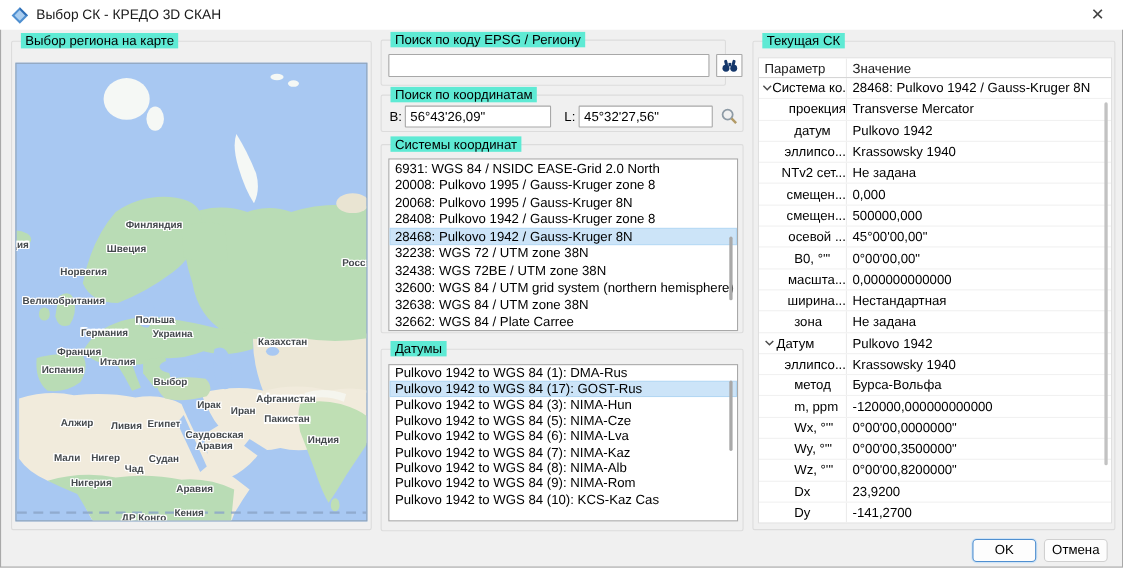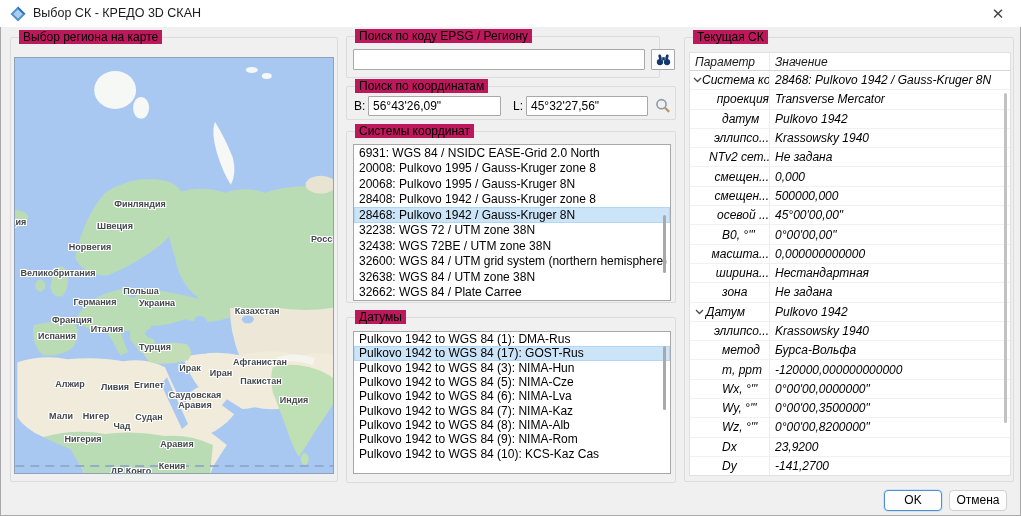--- a/index.html
+++ b/index.html
@@ -9,21 +9,21 @@
 
   
   .titlebar { position:absolute; left:0; top:0; width:1021px; height:27px; background:#ffffff; }
   .title-icon { position:absolute; left:10px; top:6px; width:16px; height:16px; }
   .title-text { position:absolute; left:33px; top:6px; font-size:12.5px; color:#1a1a1a; }
   .close-btn { position:absolute; right:12px; top:4px; width:22px; height:20px;
                font-size:15px; color:#444; text-align:center; line-height:20px; cursor:pointer; }
 
   
   .groupbox { position:absolute; border:1px solid #dcdcdc; border-radius:2px; }
-  .gb-label { position:absolute; top:-8px; left:8px; background:#be185d; padding:0 4px;
+  .gb-label { position:absolute; top:-8px; left:8px; background:#5eead4; padding:0 4px;
               font-size:12px; color:#000; white-space:nowrap; }
 
   .gb-map     { left:10px;  top:37px;  width:328px; height:445px; }
   .gb-epsg    { left:346px; top:36px;  width:314px; height:42px; }
   .gb-coords  { left:346px; top:86px;  width:330px; height:34px; }
   .gb-cs      { left:346px; top:131px; width:330px; height:172px; }
   .gb-datums  { left:346px; top:317px; width:330px; height:166px; }
   .gb-current { left:684px; top:37px;  width:330px; height:445px; }
 
   
@@ -46,21 +46,21 @@
   
   .listbox { position:absolute; left:6px; background:#fff; border:1px solid #a8a8a8; overflow:hidden; }
   .list-item { font-size:12px; color:#000; padding:0 5px; white-space:nowrap; display:flex; align-items:center; cursor:default; }
   .lst-cs .list-item { height:15.5px; }
   .lst-dat .list-item { height:14.3px; }
   .list-item.selected { background:#cce4f8; box-shadow:inset 0 0 0 1px #b3d7f3; }
   .vthumb { position:absolute; width:3px; background:#a9a9a9; border-radius:2px; right:4px; }
 
   
   .cs-table { position:absolute; left:4px; top:14px; width:322px; height:424px; background:#fff;
-              border:1px solid #e0e0e0; overflow:hidden;font-style:italic; }
+              border:1px solid #e0e0e0; overflow:hidden; }
   .thead { display:flex; height:18px; border-bottom:1px solid #d6d6d6; align-items:center; font-size:12px; color:#1a1a1a; }
   .thead .c1 { width:80px; padding-left:5px; border-right:1px solid #ececec; height:100%; display:flex; align-items:center; }
   .thead .c2 { padding-left:5px; }
   .trow { display:flex; height:19.3px; border-bottom:1px solid #f1f1f1; align-items:center; cursor:default; }
   .trow .pcell { width:80px; height:100%; display:flex; align-items:center; border-right:1px solid #ececec;
                  font-size:12px; color:#000; white-space:nowrap; overflow:hidden; }
   .trow .vcell { flex:1; padding-left:5px; font-size:12px; color:#000; white-space:nowrap; overflow:hidden; }
   .chev { width:13px; margin-left:3px; display:flex; align-items:center; justify-content:center; cursor:pointer; }
   .pad0 { padding-left:0px; } .pad1 { padding-left:16px; }
 
@@ -121,31 +121,31 @@
       <ellipse cx="237" cy="12" rx="6" ry="3" fill="#f5f8f5"></ellipse>
       <ellipse cx="252" cy="18" rx="5" ry="3" fill="#f5f8f5"></ellipse>
       <path d="M 200,64 Q 210,80 218,100 Q 222,115 216,127 Q 208,115 202,95 Q 196,75 200,64 Z" fill="#f5f8f5"></path>
       <path d="M 262,300 Q 280,294 300,301 L 298,308 Q 280,301 264,306 Z" fill="#f5f5ee"></path>
 
       <line x1="0" y1="409" x2="320" y2="409" stroke="#8ca6c9" stroke-width="2" stroke-dasharray="9 6" opacity="0.85"></line>
     </svg>
     <div id="map-labels">
         <span class="map-label" style="left: 125px; top: 146px;">Финляндия</span>
         <span class="map-label" style="left: 100px; top: 168px;">Швеция</span>
-        <span class="map-label" style="left: 75px; top: 189px;">Норвегия</span>
+        <span class="map-label" style="left: 61px; top: 189px;">Норвегия</span>
         <span class="map-label" style="left: 3px; top: 164px;">дия</span>
         <span class="map-label" style="left: 312px; top: 181px;">Россия</span>
         <span class="map-label" style="left: 43px; top: 215px;">Великобритания</span>
         <span class="map-label" style="left: 104px; top: 233px; padding-left: 44px;">Польша</span>
         <span class="map-label" style="left: 80px; top: 244px;">Германия</span>
         <span class="map-label" style="left: 142px; top: 245px;">Украина</span>
         <span class="map-label" style="left: 57px; top: 262px;">Франция</span>
         <span class="map-label" style="left: 92px; top: 271px;">Италия</span>
         <span class="map-label" style="left: 42px; top: 278px;">Испания</span>
-        <span class="map-label" style="left: 140px; top: 289px;">Турция</span>
+        <span class="map-label" style="left: 140px; top: 289px;">Выбор</span>
         <span class="map-label" style="left: 242px; top: 253px;">Казахстан</span>
         <span class="map-label" style="left: 175px; top: 310px;">Ирак</span>
         <span class="map-label" style="left: 206px; top: 315px;">Иран</span>
         <span class="map-label" style="left: 245px; top: 304px;">Афганистан</span>
         <span class="map-label" style="left: 246px; top: 323px;">Пакистан</span>
         <span class="map-label" style="left: 180px; top: 337px;">Саудовская</span>
         <span class="map-label" style="left: 180px; top: 347px;">Аравия</span>
         <span class="map-label" style="left: 279px; top: 342px;">Индия</span>
         <span class="map-label" style="left: 55px; top: 326px;">Алжир</span>
         <span class="map-label" style="left: 100px; top: 329px;">Ливия</span>

